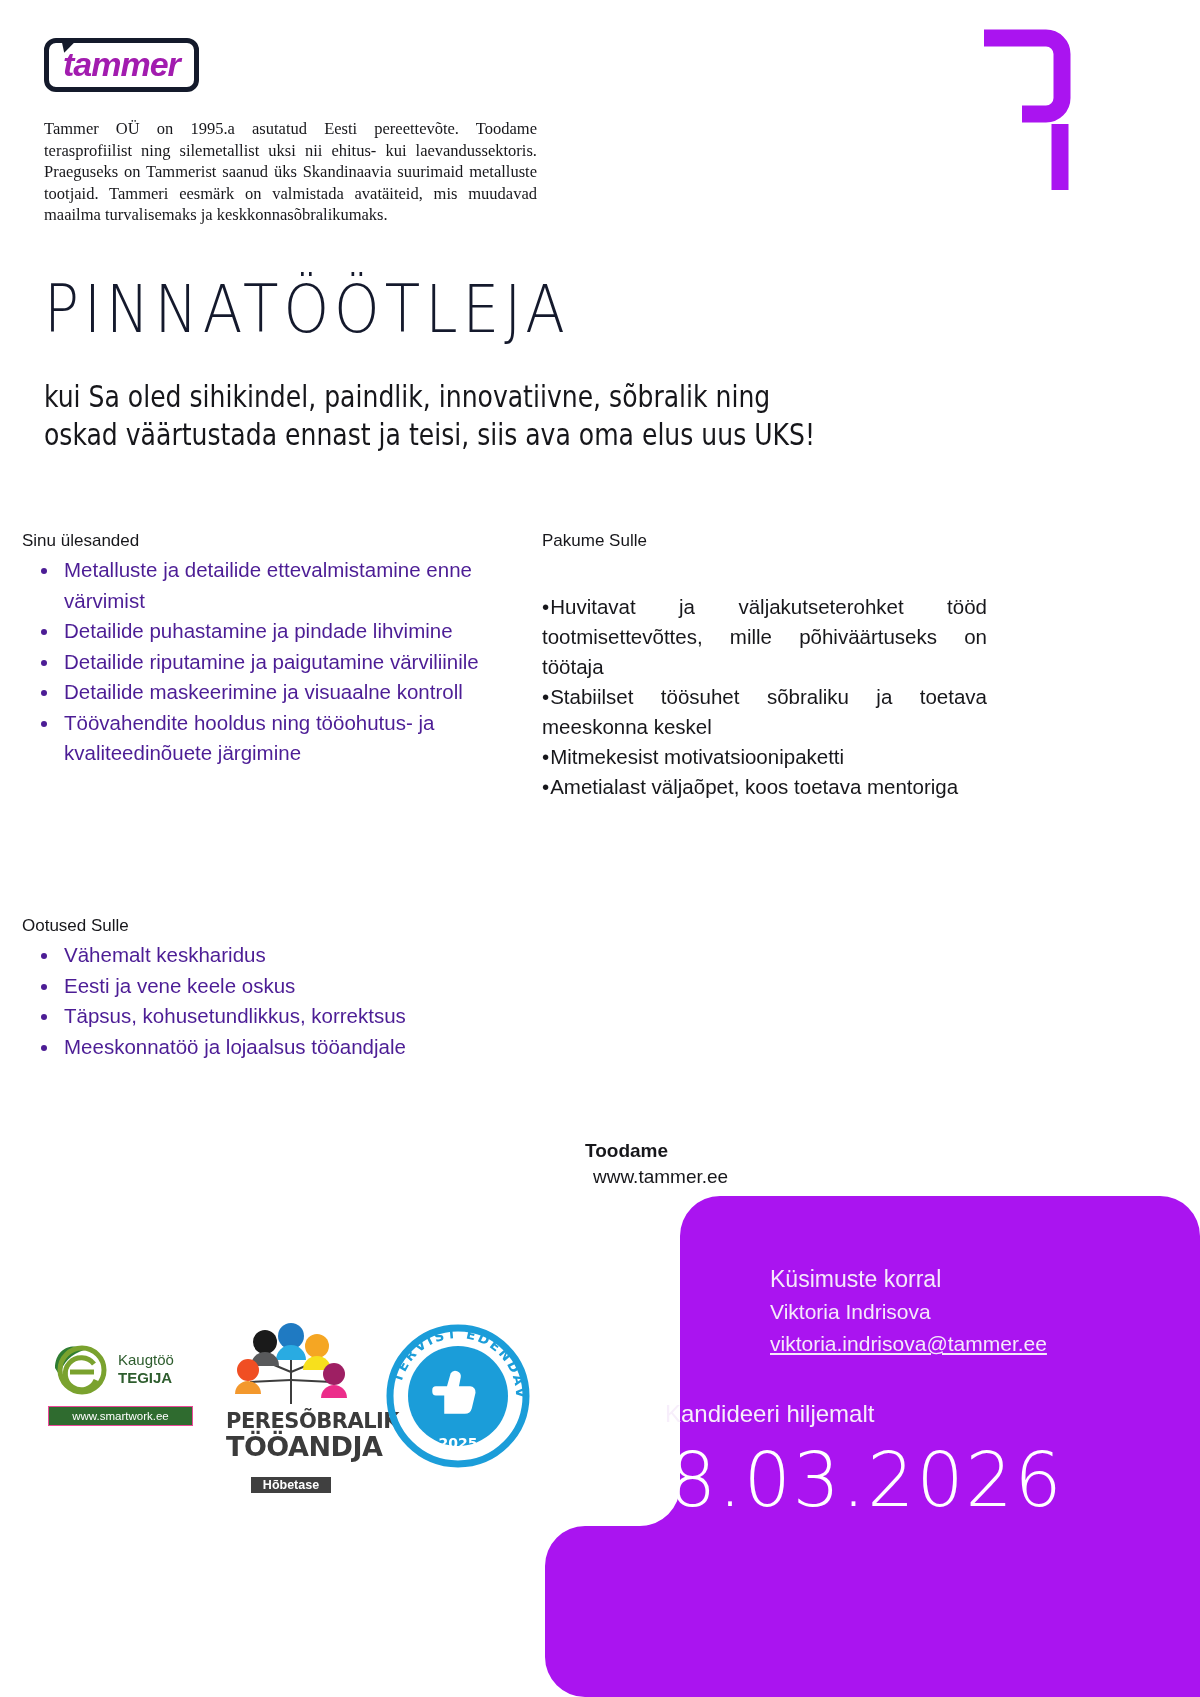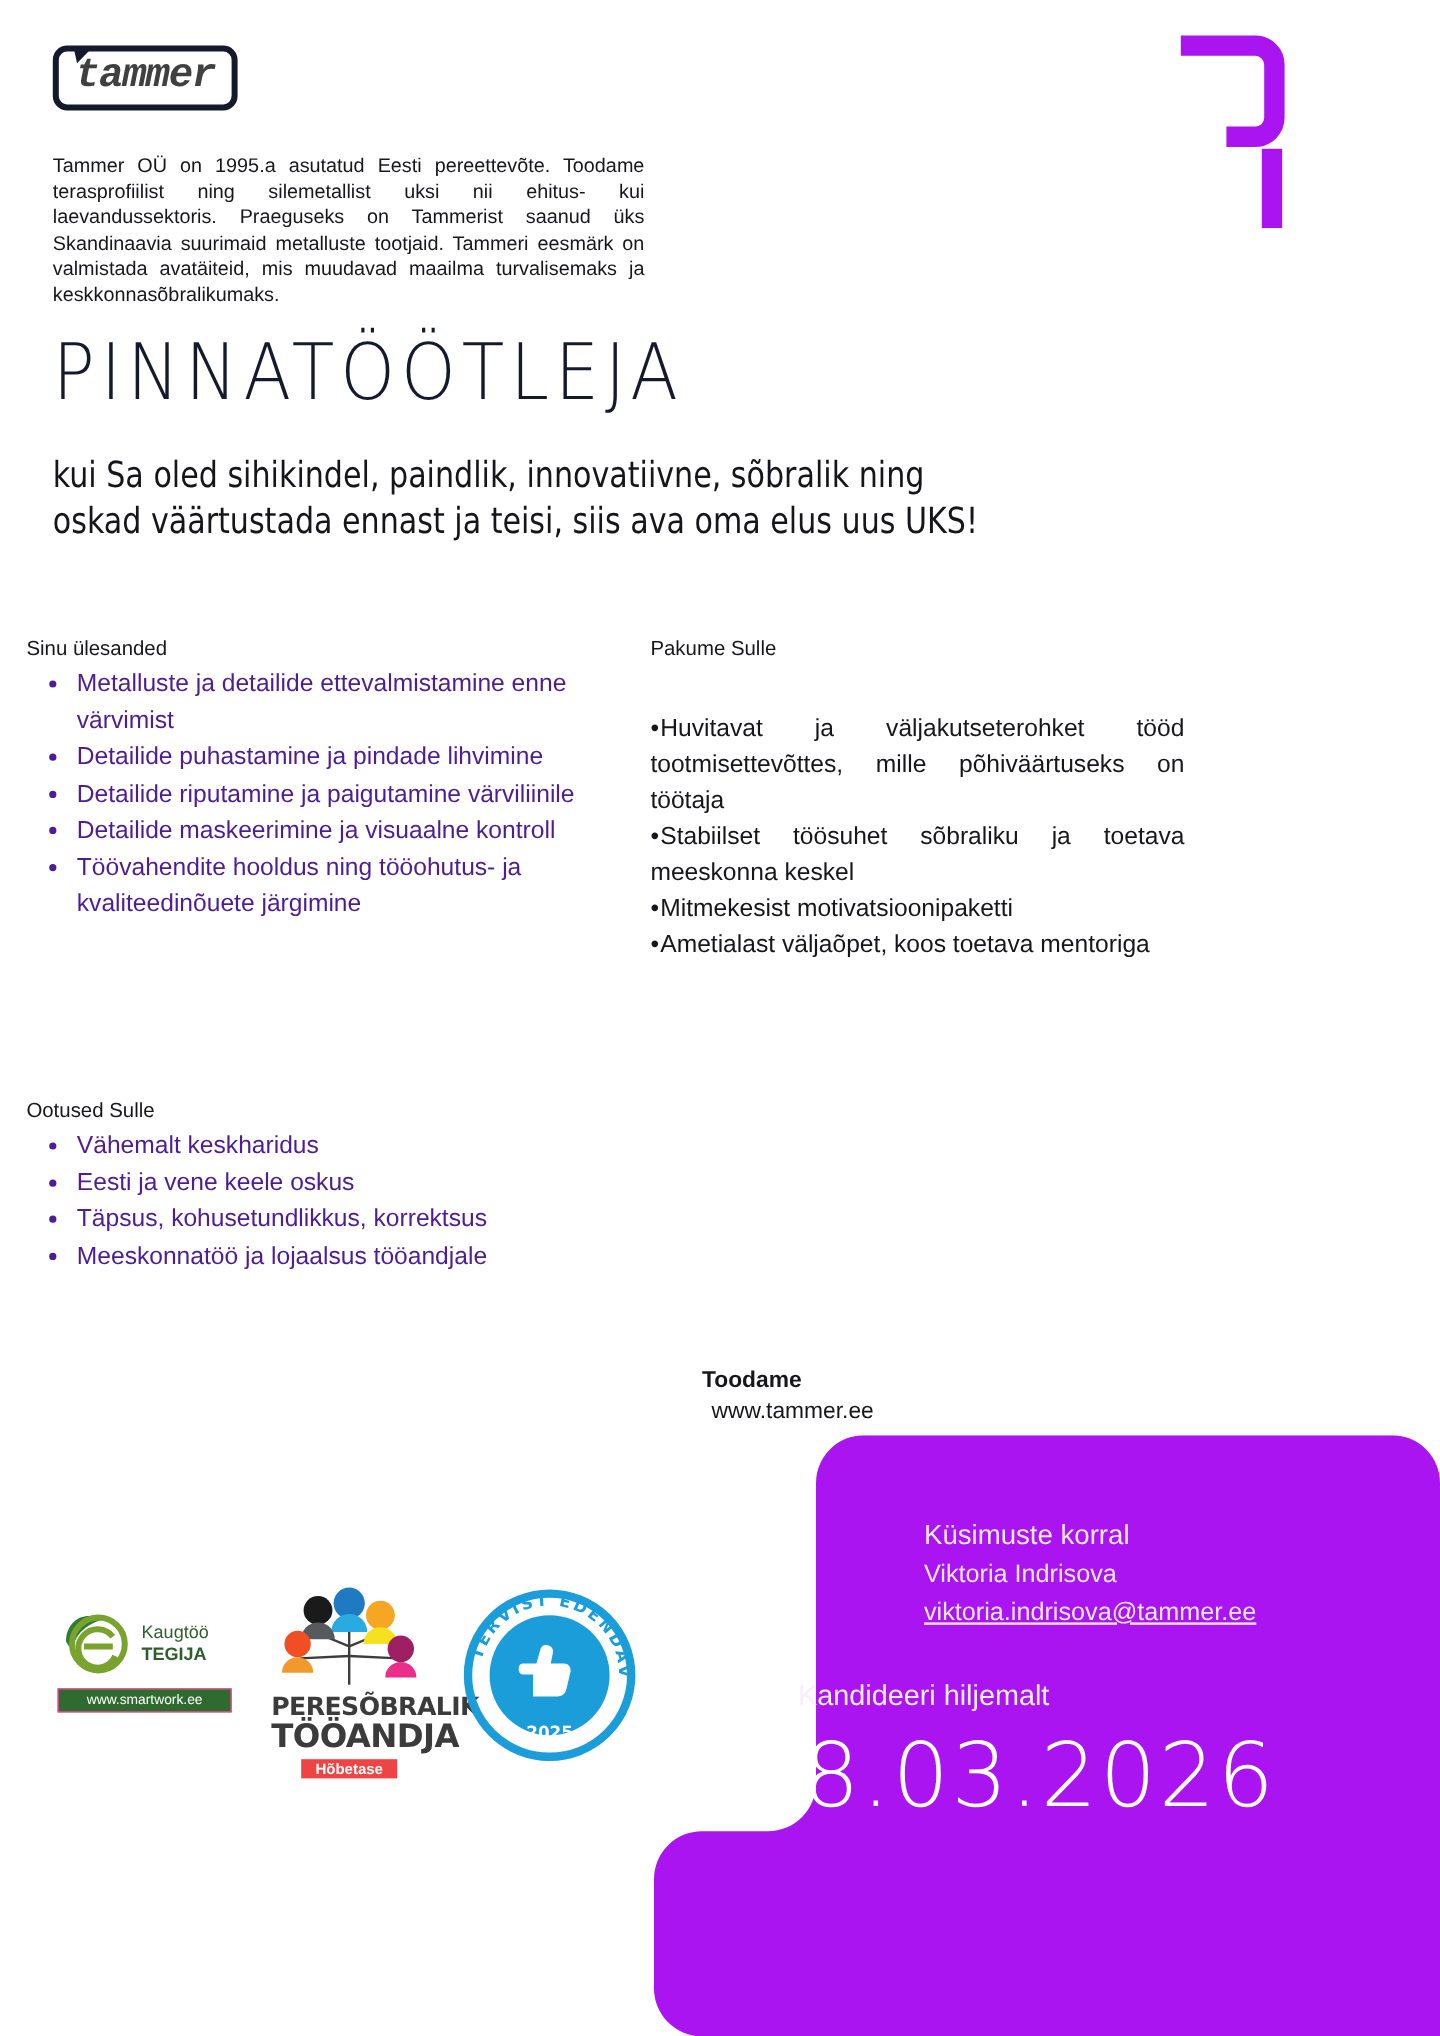--- a/index.html
+++ b/index.html
@@ -16,48 +16,49 @@
   .logo-wrap { position:absolute; left:44px; top:38px; }
   .logo-box {
     border:5px solid #141a2b;
     border-radius:12px;
     padding:4px 14px 6px 14px;
     display:inline-block;
     background:#fff;
     position:relative;
   }
   .logo-text {
-    font-family:Liberation Mono, monospace;
+    font-family:Liberation Sans, sans-serif;
     font-weight:bold;
     font-style:italic;
     font-size:34px;
     letter-spacing:-1px;
-    color:#404040;
+    color:#a21caf;
     line-height:1;
     display:block;
   }
   .logo-tick {
     position:absolute;
     left:10px; top:-3px;
     width:0; height:0;
     border-left:7px solid transparent;
     border-right:7px solid transparent;
     border-top:13px solid #141a2b;
     transform:rotate(16deg);
   }
 
   
   .brand-mark { position:absolute; right:108px; top:28px; width:110px; height:170px; }
 
   
   .intro {
-    position:absolute; left:44px; top:128px; width:493px;
+    position:absolute; left:44px; top:118px; width:493px;
     font-size:16.5px; line-height:21.5px;
     text-align:justify;
     color:#17171b;
+    font-family:Liberation Serif, serif;
   }
 
   
   .job-title {
     position:absolute; left:44px; top:272px;
     font-family:"DejaVu Sans", sans-serif;
     font-size:58px;
     font-weight:300;
     letter-spacing:5px;
     color:#14192c;
@@ -144,21 +145,21 @@
   .sw-label { font-size:15px; line-height:18px; color:#2e5d2e; font-weight:bold; }
   .sw-bar {
     margin-top:6px; background:#2f6b2f; color:#fff;
     font-size:11.5px; text-align:center; padding:3px 4px; width:135px;
     border:1px solid #ec4899;
   }
 
   .peresobralik { left:178px; top:0px; width:130px; text-align:center; }
   .ps-l1 { font-family:"DejaVu Sans", sans-serif; font-weight:bold; font-size:21px; letter-spacing:-0.5px; color:#3b3b3b; line-height:23px;}
   .ps-l2 { font-family:"DejaVu Sans", sans-serif; font-weight:bold; font-size:27px; letter-spacing:-0.5px; color:#3b3b3b; line-height:28px;}
-  .ps-l3 { background:#ef4444; color:#fff; font-size:12.5px; font-weight:bold; display:inline-block; padding:1px 12px; margin-top:4px;}
+  .ps-l3 { background:#404040; color:#fff; font-size:12.5px; font-weight:bold; display:inline-block; padding:1px 12px; margin-top:16px;}
 
   .tervist { left:338px; top:4px; width:144px; height:144px; }
 </style>
 </head>
 <body>
 
 <div class="logo-wrap">
   <div class="logo-box">
     <span class="logo-tick"></span>
     <span class="logo-text">tammer</span>

